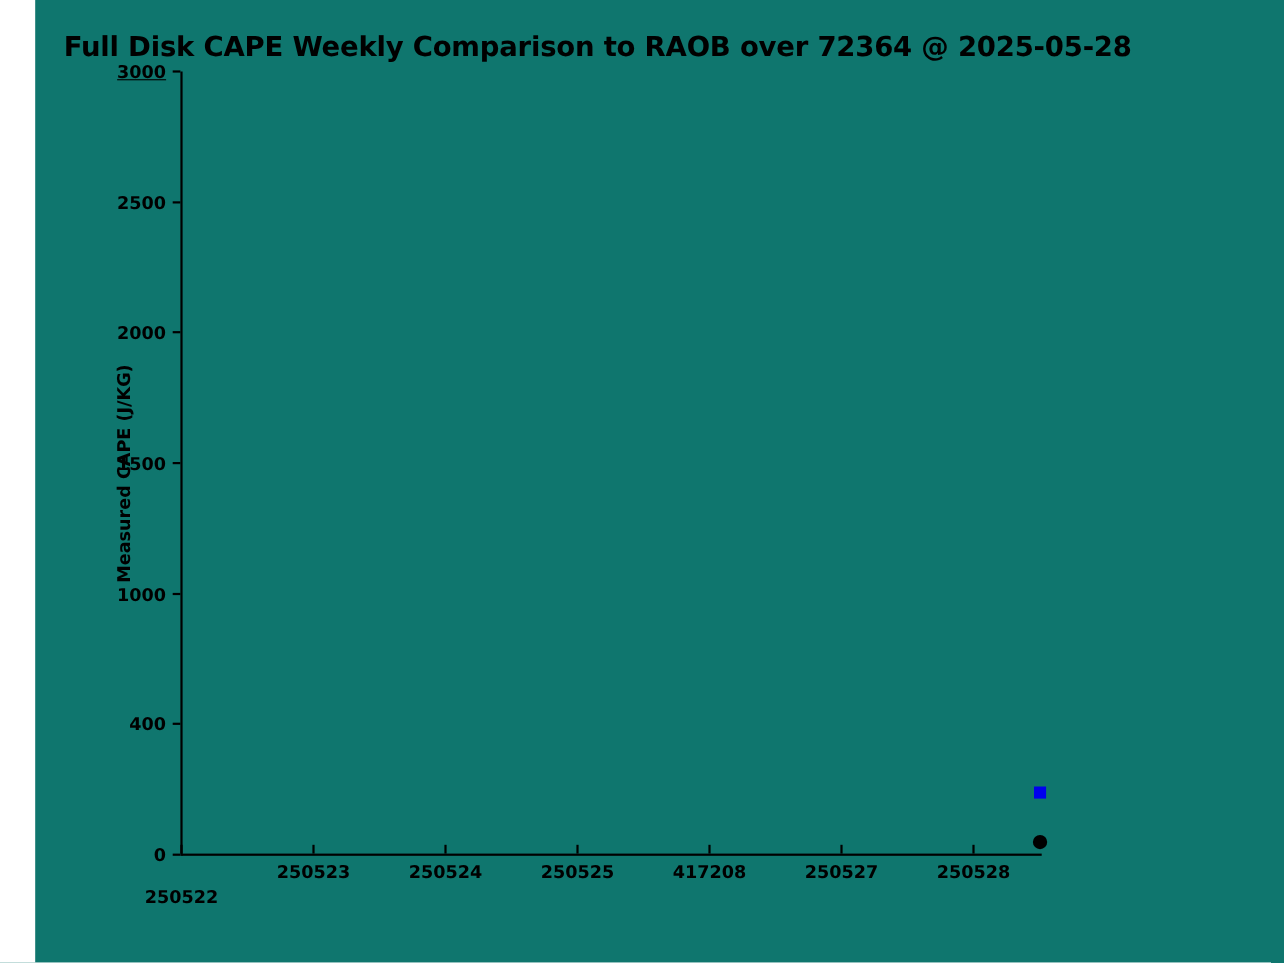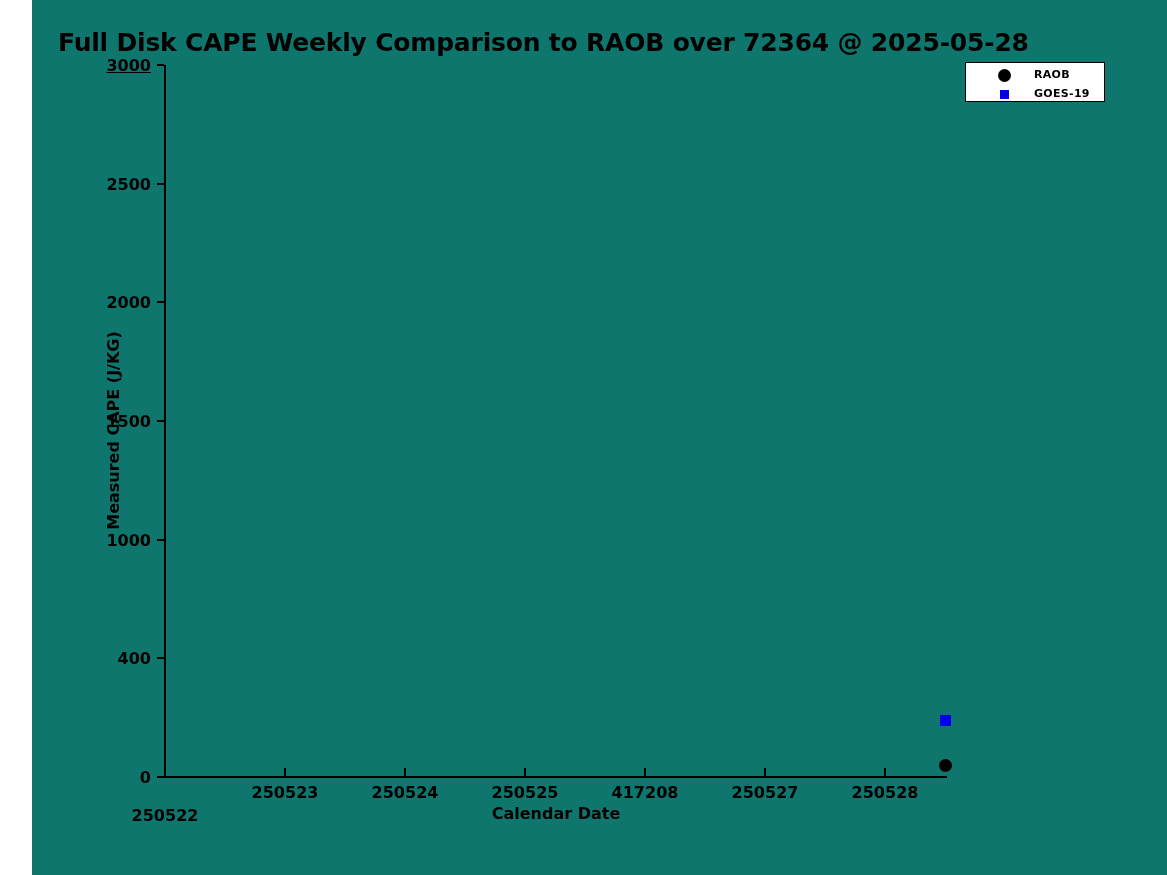--- a/index.html
+++ b/index.html
@@ -198,30 +198,19 @@
       <div class="xtick" style="left: 612px; top: 768px;"></div>
       <div class="xtick-label" style="left: 553px; width: 120px; top: 783px;">417208</div>
       <div class="xtick" style="left: 732px; top: 768px;"></div>
       <div class="xtick-label" style="left: 673px; width: 120px; top: 783px;">250527</div>
       <div class="xtick" style="left: 852px; top: 768px;"></div>
       <div class="xtick-label" style="left: 793px; width: 120px; top: 783px;">250528</div>
     </div>
 
   <div id="plot-area"></div>
 
-  <div id="xlabel">Calendar Date</div>
 
   <div id="ylabel">Measured CAPE (J/KG)</div>
 
-  <div id="legend">
-      <div class="legend-row" style="top: 2px;">
-        <div class="legend-handle" style="position: absolute; width: 13px; height: 13px; background: rgb(0, 0, 0); top: 3.5px; left: 31.5px; border-radius: 50%;"></div>
-        <div class="legend-text" style="top: 3px;">RAOB</div>
-      </div>
-      <div class="legend-row" style="top: 21px;">
-        <div class="legend-handle" style="position: absolute; width: 9px; height: 9px; background: rgb(0, 0, 238); top: 5.5px; left: 33.5px;"></div>
-        <div class="legend-text" style="top: 3px;">GOES-19</div>
-      </div>
-    </div>
 
 <div class="marker marker-circle" style="width: 13px; height: 13px; background: rgb(0, 0, 0); left: 906.5px; top: 758.633px;"></div>
     <div class="marker" style="width: 11px; height: 11px; background: rgb(0, 0, 238); left: 907.5px; top: 714.54px;"></div>
   </div>
 
 </body></html>

